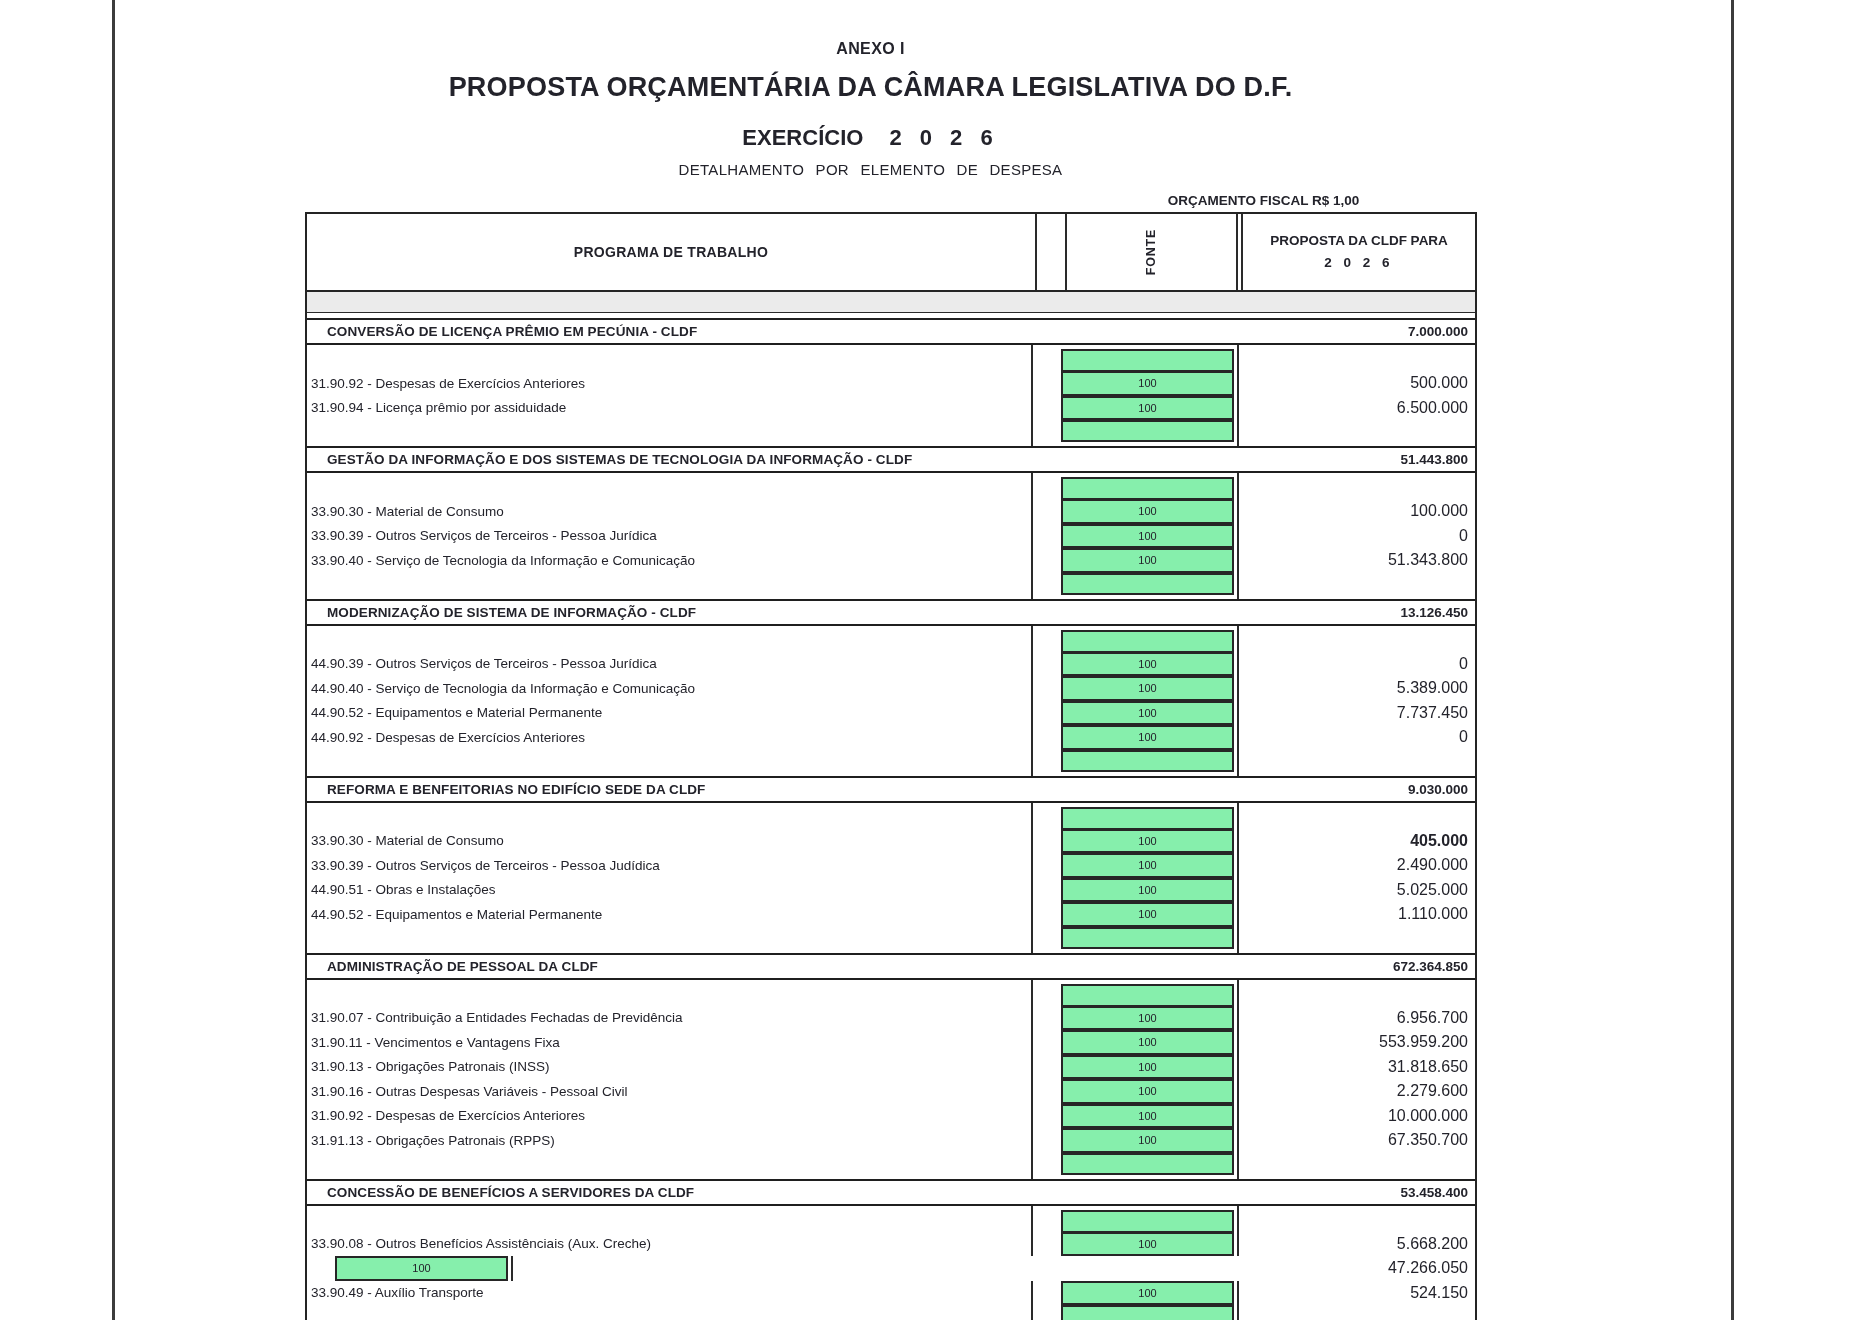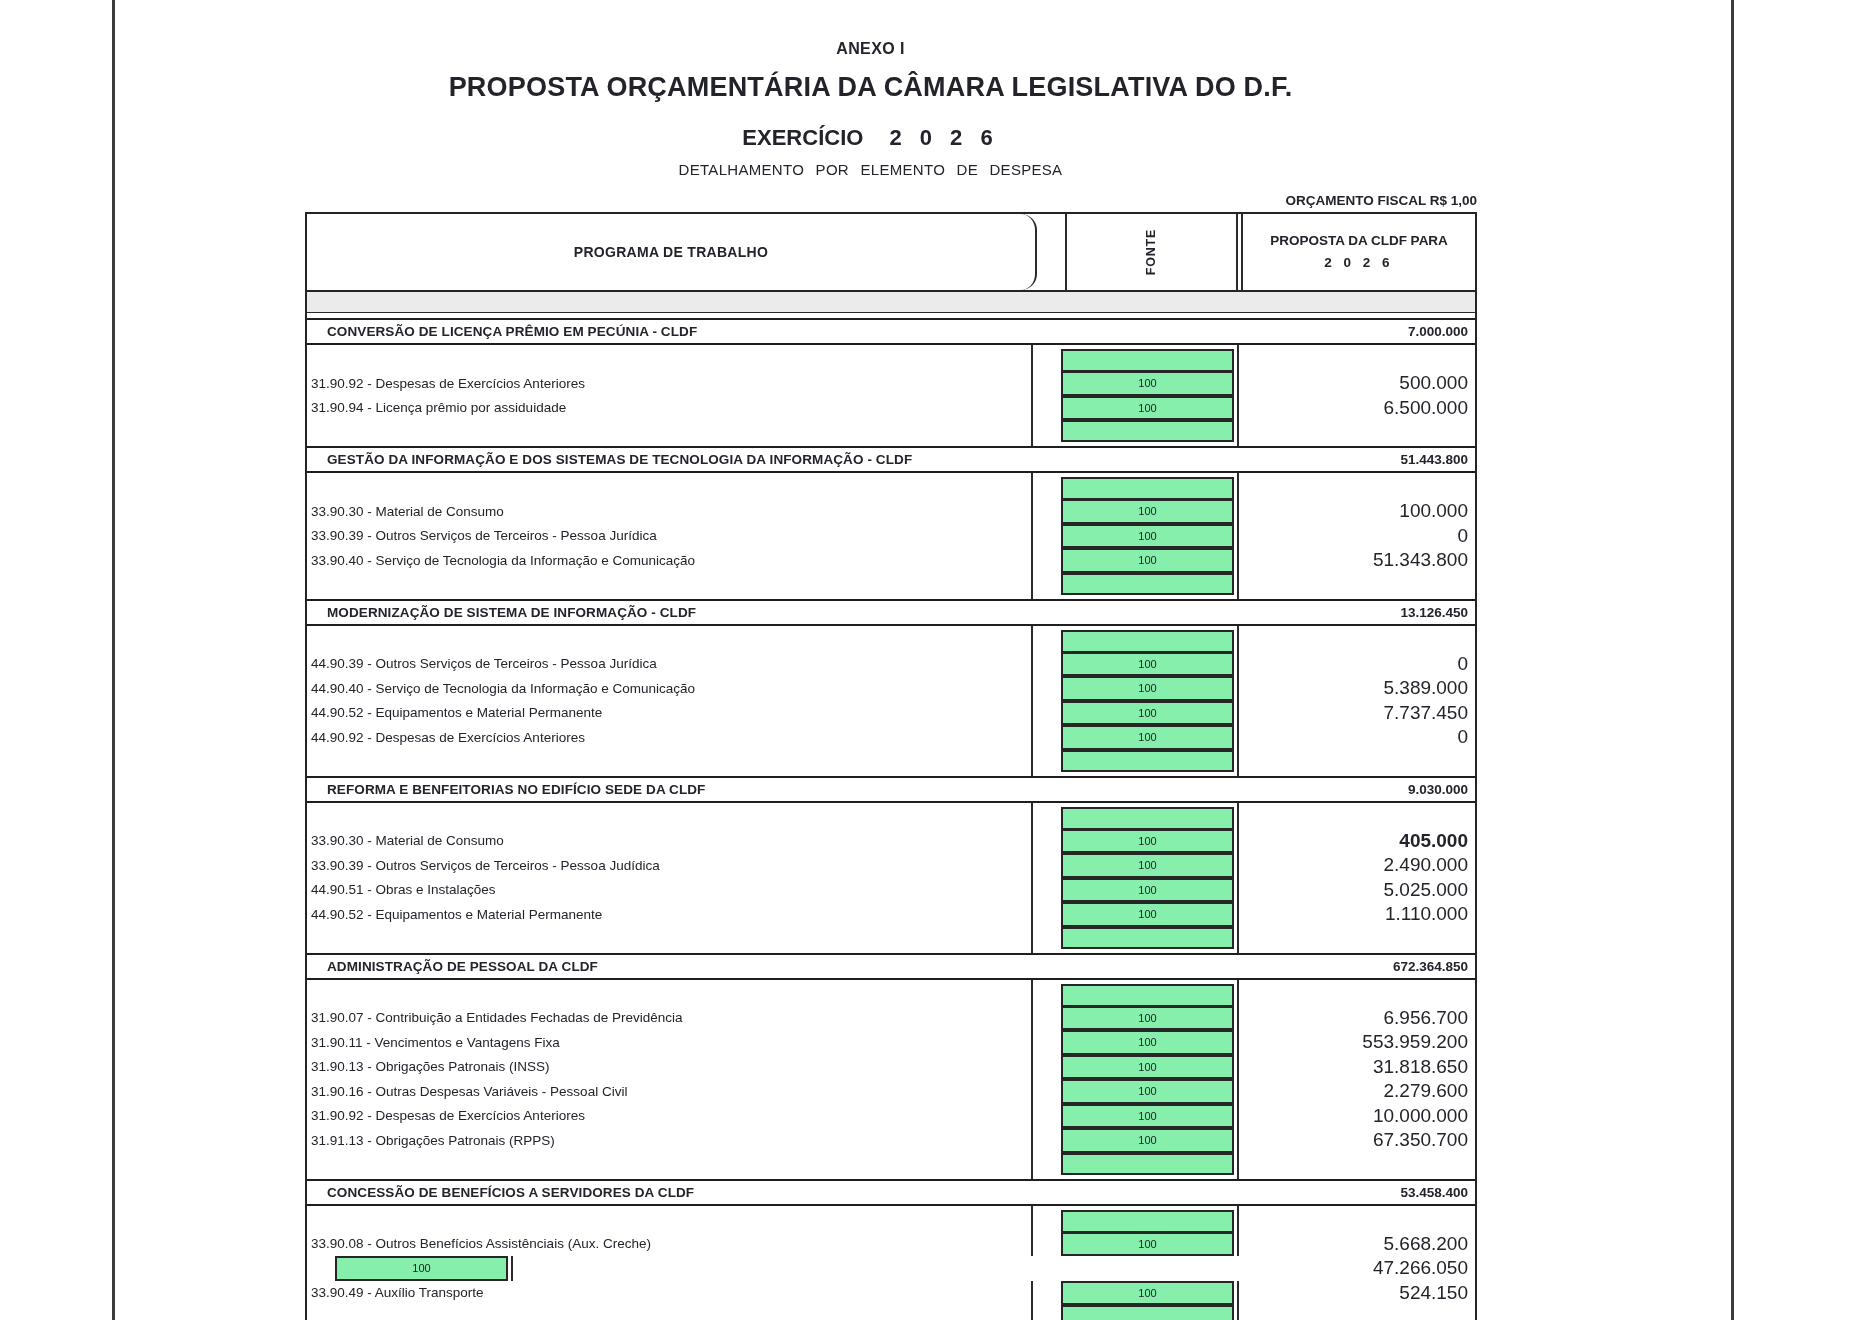--- a/index.html
+++ b/index.html
@@ -10,38 +10,38 @@
   .page-line{position:absolute;top:0;bottom:0;width:2.5px;background:#3c3c3c;}
   #page-line-left{left:112px;}
   #page-line-right{left:1731px;}
 
   .doc-head{position:absolute;left:264px;width:1213px;text-align:center;}
   #annex{top:40px;font-size:16px;font-weight:bold;letter-spacing:.4px;}
   #title{top:72px;font-size:27px;font-weight:bold;letter-spacing:.2px;}
   #exercise{top:125px;font-size:22px;font-weight:bold;}
   #exercise .year{margin-left:26px;letter-spacing:6px;}
   #detail{top:161px;font-size:15px;font-weight:400;word-spacing:7px;letter-spacing:.3px;}
-  #fiscal-note{position:absolute;top:193px;left:1050px;width:427px;text-align:right;
+  #fiscal-note{position:absolute;top:193px;left:1050px;width:427px;text-align:center;
     font-size:13.5px;font-weight:600;}
 
   
   #budget-table{
     position:absolute;left:305px;top:212px;width:1172px;
     border:2.5px solid #242424;box-sizing:border-box;background:#fff;
     display:flex;flex-direction:column;
   }
   .cols{display:flex;flex-direction:row;}
   .c-prog{width:730px;box-sizing:border-box;border-right:2px solid #2a2a2a;}
   .c-fonte{width:206px;box-sizing:border-box;border-right:2px solid #2a2a2a;position:relative;}
   .c-prop{flex:1;box-sizing:border-box;}
 
   
   #thead{height:76px;border-bottom:2.5px solid #242424;}
   #thead .c-prog{display:flex;align-items:center;justify-content:center;
-    font-size:14px;font-weight:bold;letter-spacing:.3px;border-radius:16px;}
+    font-size:14px;font-weight:bold;letter-spacing:.3px;}
   #thead .c-prop{display:flex;flex-direction:column;align-items:center;justify-content:center;
     font-size:13.5px;font-weight:bold;line-height:1.6;}
   #thead .c-prop .l2{letter-spacing:4px;}
   .fonte-inset{position:absolute;left:28px;right:3px;top:0;bottom:0;
     border-left:2px solid #2a2a2a;border-right:2px solid #2a2a2a;box-sizing:border-box;
     display:flex;align-items:center;justify-content:center;}
   #fonte-rot{transform:rotate(-90deg);font-size:12.5px;font-weight:bold;letter-spacing:.8px;white-space:nowrap;}
 
   
   #band{height:20px;background:#ebebeb;border-bottom:1.5px solid #2a2a2a;}
@@ -54,21 +54,21 @@
     font-size:13.5px;font-weight:bold;background:#fff;
   }
   .sec-head .t{padding-left:20px;letter-spacing:.1px;}
   .sec-head .v{padding-right:7px;}
 
   
   .brow{display:flex;flex-direction:row;}
   .brow .c-prog{display:flex;align-items:center;font-size:13.5px;padding-left:4px;
     width:726px; }
   .brow .c-prop{display:flex;align-items:center;justify-content:flex-end;
-    font-size:19px;padding-right:7px;}
+    font-size:16px;padding-right:7px;}
   .r-lead{height:26px;}
   .r-data{height:24.5px;}
   .r-tail{height:26px;}
   .fbox{position:absolute;left:28px;right:3px;border:2px solid #262626;box-sizing:border-box;
     display:flex;align-items:center;justify-content:center;font-size:11px;background:#86efac;}
   .r-data .fbox{top:0;bottom:0;}
   .r-lead .fbox{top:4px;bottom:0;border-bottom-width:1px;}
   .r-tail .fbox{top:0;height:22px;}
   .v-bold{font-weight:bold;margin-left:34px;}
 </style>

